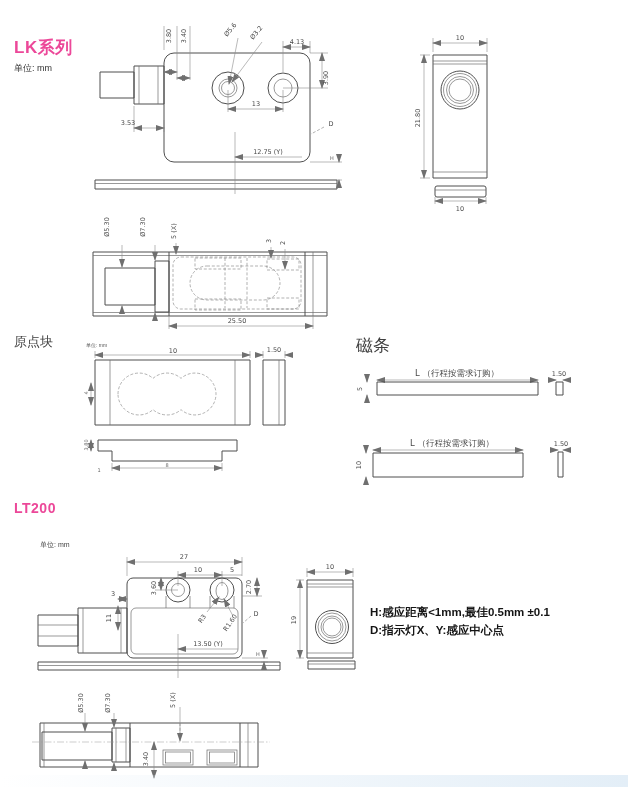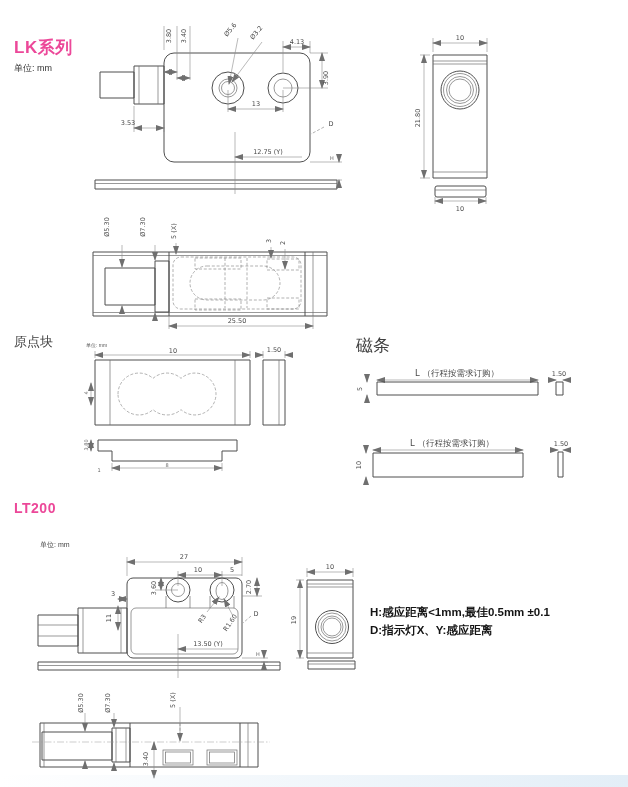--- a/index.html
+++ b/index.html
@@ -314,21 +314,21 @@
       <text class="d" x="40" y="9" text-anchor="middle">10</text>
       <line class="dim" x1="14" y1="20" x2="6" y2="20"></line>
       <line class="dim" x1="14" y1="98" x2="6" y2="98"></line>
       <line class="dim" x1="10" y1="20" x2="10" y2="98" marker-start="url(#ar2)" marker-end="url(#ar)"></line>
       <text class="d" x="6" y="60" text-anchor="middle" transform="rotate(-90 6,60)">19</text>
     </g>
   </svg>
 
   <div class="notes2" style="left:370px;top:572px;margin-top:31px;">
     <div>H:感应距离&lt;1mm,最佳0.5mm ±0.1</div>
-    <div>D:指示灯X、Y:感应距离</div>
+    <div>D:指示灯X、Y:感应中心点</div>
   </div>
 
   <svg class="clip" style="left:30px;top:685px;" width="280" height="102" viewBox="0 0 280 102">
     <g>
       <rect class="ol" x="10" y="38" width="218" height="44"></rect>
       <line class="ol2" x1="14" y1="38" x2="14" y2="82"></line>
       <line class="ol" x1="210" y1="38" x2="210" y2="82"></line>
       <line class="ol2" x1="218" y1="38" x2="218" y2="82"></line>
       <line class="ol" x1="100" y1="38" x2="100" y2="82"></line>
       <rect class="ol" x="12" y="47" width="70" height="28"></rect>

